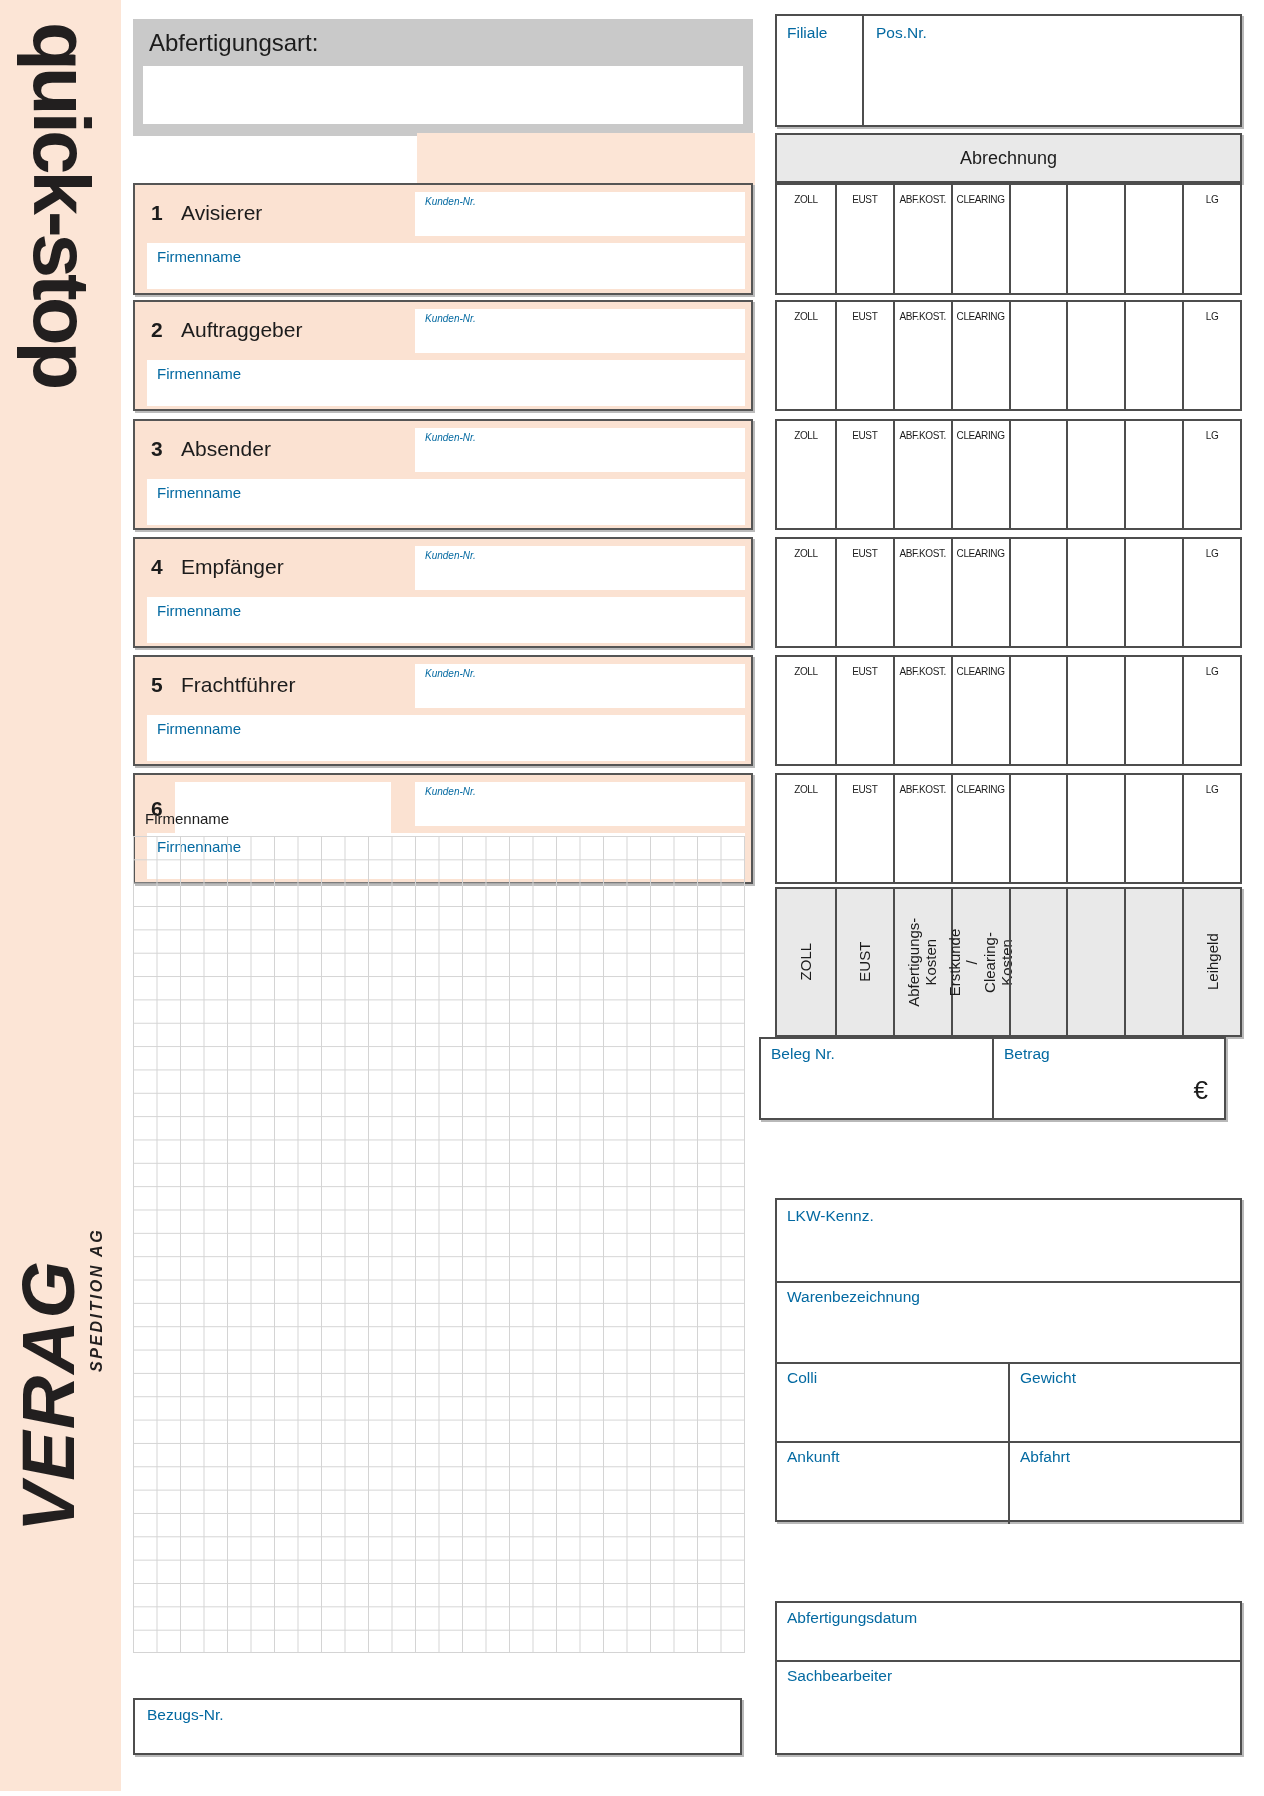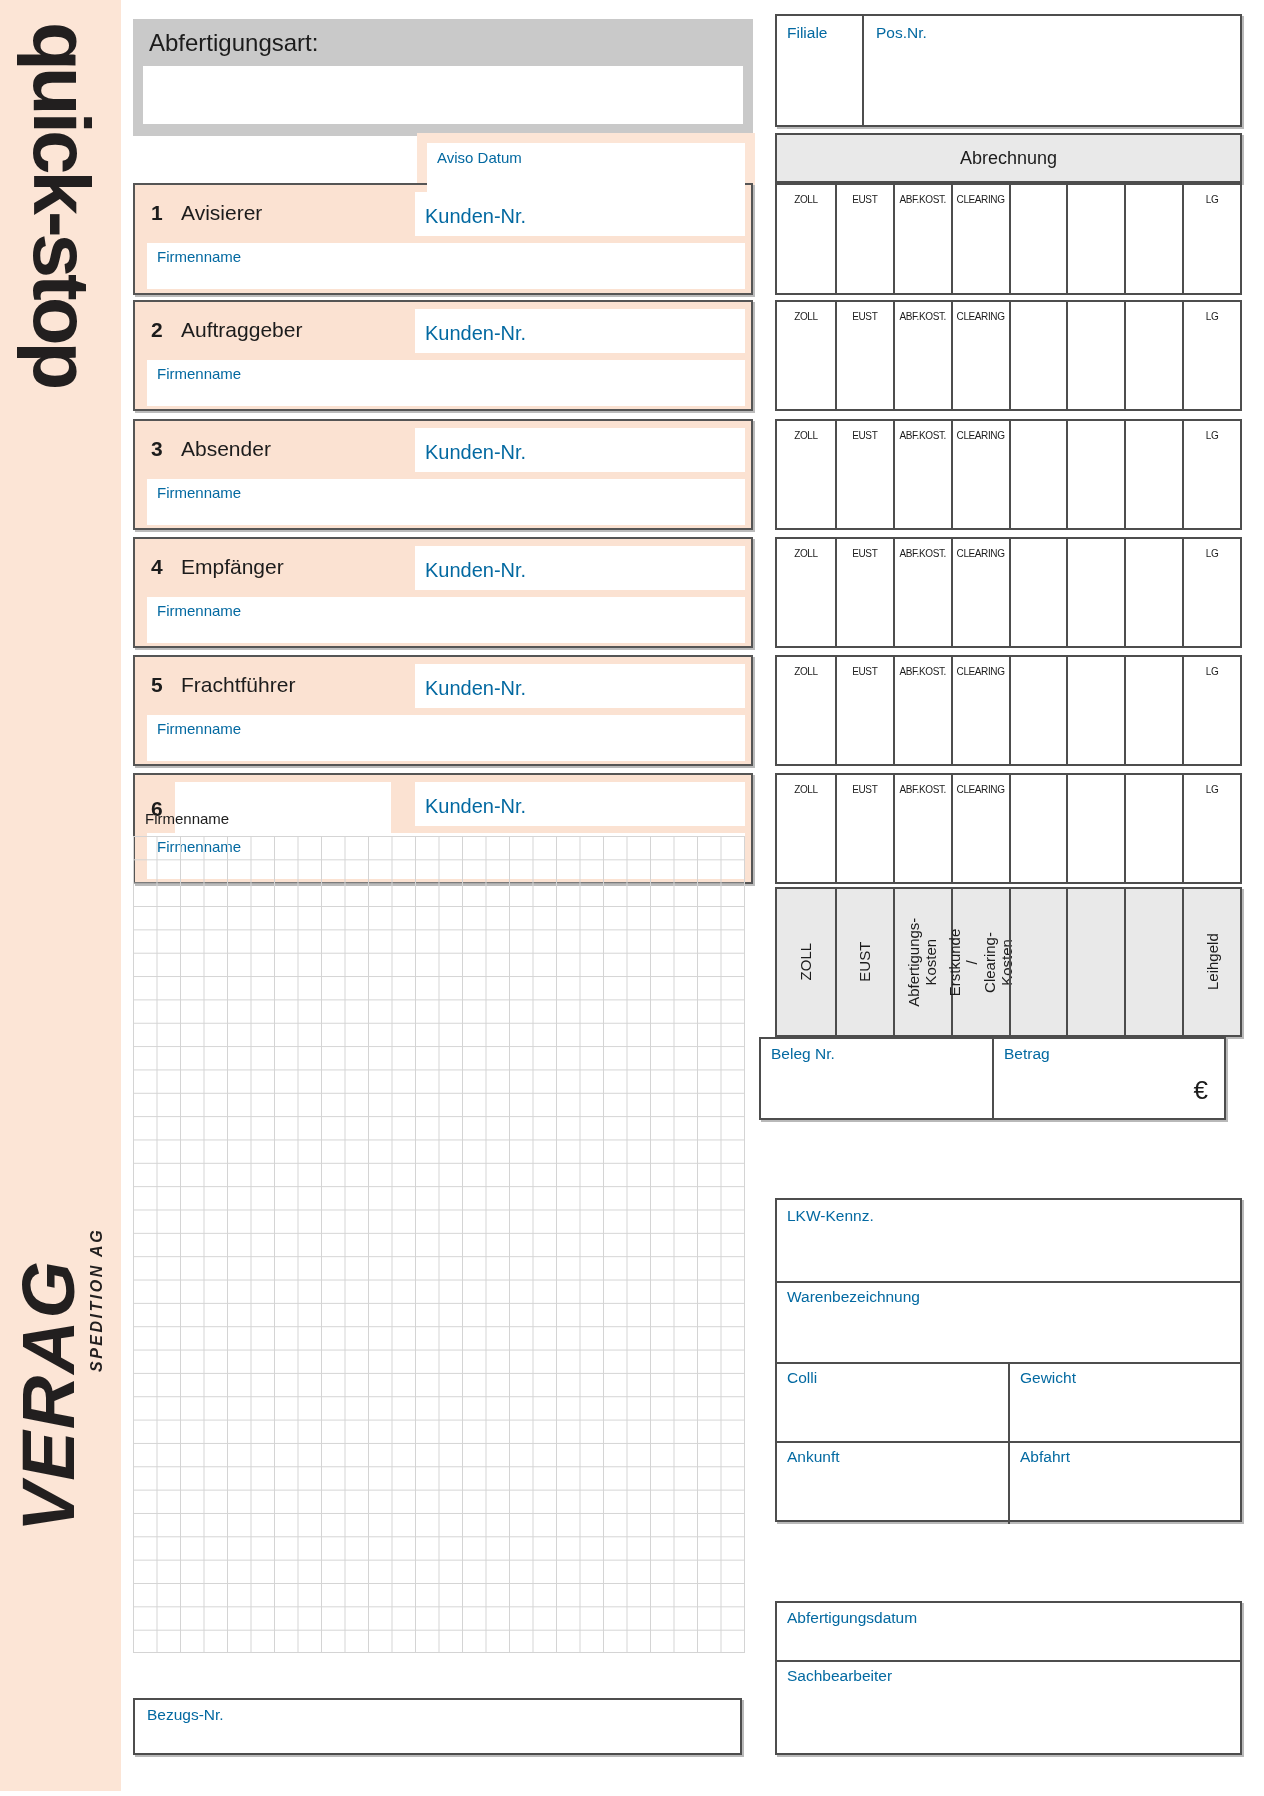--- a/index.html
+++ b/index.html
@@ -36,21 +36,21 @@
   .filiale-div{position:absolute;left:85px;top:0;width:2px;height:100%;background:#4d4d4d;}
   
   .aviso-outer{position:absolute;left:417px;top:133px;width:338px;height:70px;background:#fce5d6;}
   .aviso-input{position:absolute;left:427px;top:143px;width:318px;height:57px;background:#fff;z-index:6;}
   .aviso-input .lbl{left:10px;top:6px;font-size:15px;}
   
   .party-row{position:absolute;left:133px;width:620px;border:2.5px solid #555;background:#fbe2d2;box-shadow:2px 2px 0 #bbb;box-sizing:border-box;}
   .row-num{position:absolute;left:16px;top:16px;font-size:21px;font-weight:700;}
   .row-name{position:absolute;left:46px;top:16px;font-size:21px;}
   .kunden-field{position:absolute;left:280px;top:7px;width:330px;height:44px;background:#fff;}
-  .kunden-field .lbl{left:10px;top:13px;font-size:20px;}
+  .kunden-field .lbl{left:10px;top:4px;font-size:10px;font-style:italic;}
   .firma-field{position:absolute;left:12px;top:58px;width:598px;height:46px;background:#fff;}
   .firma-field .lbl{left:10px;top:5px;font-size:15px;}
   .row6-label-field{position:absolute;left:40px;top:7px;width:216px;height:52px;background:#fff;}
   
   .abr-header{left:775px;top:133px;width:467px;height:50px;background:#e9e9e9;text-align:center;font-size:18px;line-height:46px;}
   .abr-block{position:absolute;left:775px;width:467px;border:2px solid #4d4d4d;background:#fff;box-sizing:border-box;}
   .abr-cell{position:absolute;top:0;height:100%;width:12.5%;box-sizing:border-box;text-align:center;padding-top:4px;}
   .abr-cell + .abr-cell{border-left:2px solid #4d4d4d;}
   .abr-cell .hd{font-size:10px;letter-spacing:-0.4px;white-space:nowrap;}
   .c0{left:0%}.c1{left:12.5%}.c2{left:25%}.c3{left:37.5%}.c4{left:50%}.c5{left:62.5%}.c6{left:75%}.c7{left:87.5%}
@@ -95,23 +95,20 @@
     <div class="gray-input"></div>
   </div>
 
   <div class="bx filiale-box">
     <div class="filiale-div"></div>
     <div class="lbl" style="left:10px;top:8px;">Filiale</div>
     <div class="lbl" style="left:99px;top:8px;">Pos.Nr.</div>
   </div>
 
   <div class="aviso-outer"></div>
-  <div class="aviso-input">
-    <div class="lbl">Aviso Datum</div>
-  </div>
 
   <div class="party-row" style="top:183px;height:112px;">
     <div class="row-num">1</div>
     <div class="row-name">Avisierer</div>
     <div class="kunden-field">
         <div class="lbl">Kunden-Nr.</div>
       </div>
     <div class="firma-field">
         <div class="lbl">Firmenname</div>
       </div>

